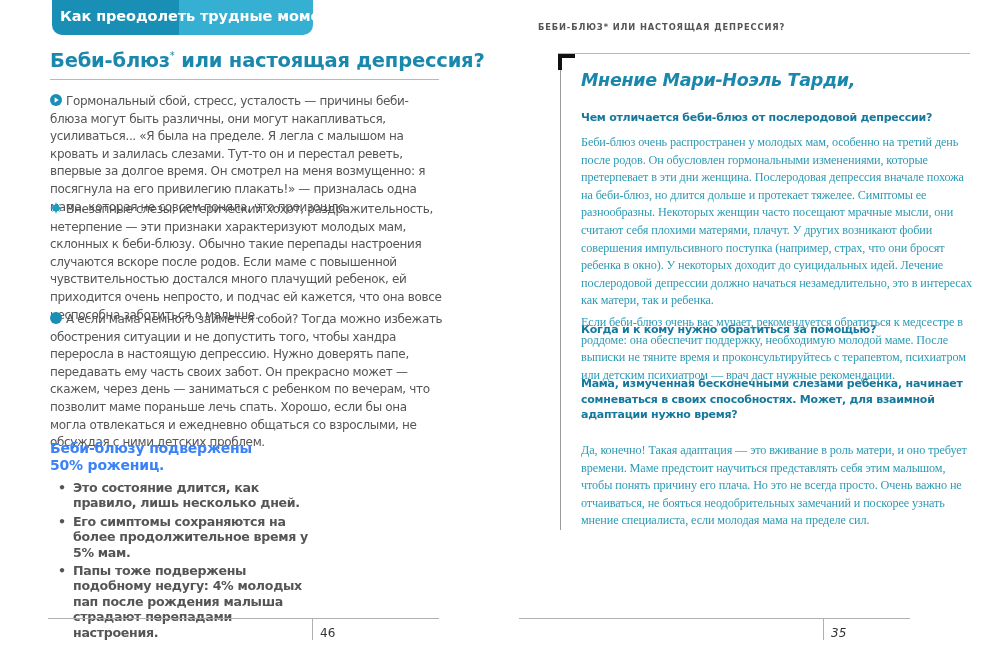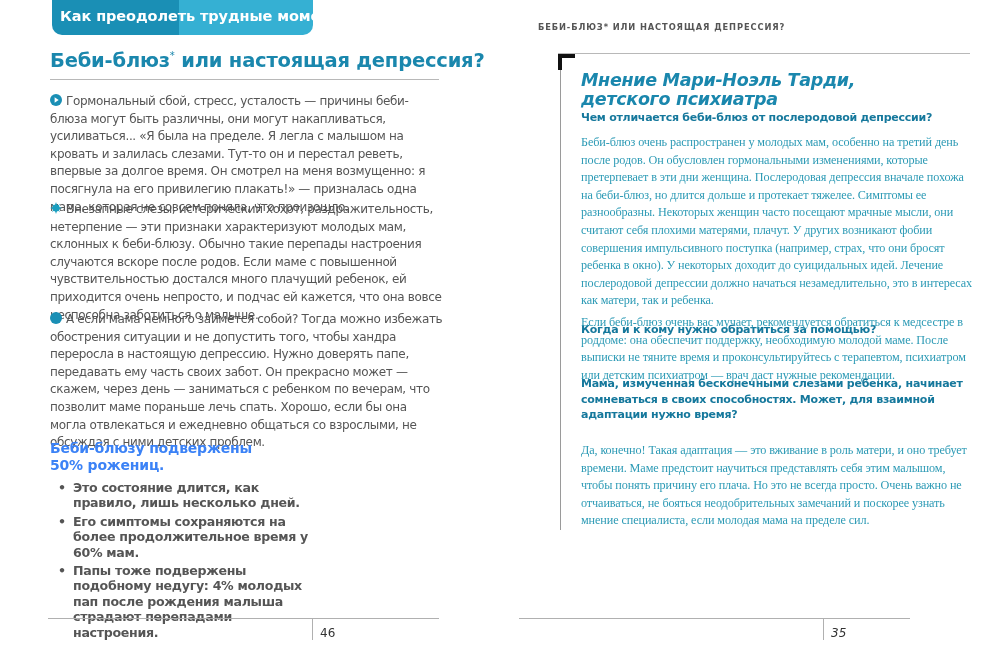--- a/index.html
+++ b/index.html
@@ -138,41 +138,40 @@
         </svg>
     </span><span>А если мама немного займется собой? Тогда можно избежать обострения ситуации и не допустить того, чтобы хандра переросла в настоящую депрессию. Нужно доверять папе, передавать ему часть своих забот. Он прекрасно может — скажем, через день — заниматься с ребенком по вечерам, что позволит маме пораньше лечь спать. Хорошо, если бы она могла отвлекаться и ежедневно общаться со взрослыми, не обсуждая с ними детских проблем.</span>
   </p>
 
   <div class="stat-title">
     <div>Беби-блюзу подвержены</div>
     <div>50% рожениц.</div>
   </div>
   <ul class="stat-list">
     <li><span class="bullet">•</span><span>Это состояние длится, как правило, лишь несколько дней.</span></li>
-    <li><span class="bullet">•</span><span>Его симптомы сохраняются на более продолжительное время у 60% мам.</span></li>
+    <li><span class="bullet">•</span><span>Его симптомы сохраняются на более продолжительное время у 5% мам.</span></li>
     <li><span class="bullet">•</span><span>Папы тоже подвержены подобному недугу: 4% молодых пап после рождения малыша страдают перепадами настроения.</span></li>
   </ul>
 
 
   <div class="footer-rule" style="left:48px; top:618px; width:391px;"></div>
   <div class="footer-sep" style="left:312px; top:618px; height:22px;"></div>
   <span class="page-num" style="left:320px; top:626px;">46</span>
 </div>
 
 <div class="page page-right">
   <div class="running-head">БЕБИ-БЛЮЗ* ИЛИ НАСТОЯЩАЯ ДЕПРЕССИЯ?</div>
 
   <div class="box-top-rule"></div>
   <div class="box-left-rule"></div>
   <div class="corner-mark-h"></div>
   <div class="corner-mark-v"></div>
 
   <div class="expert-title">
     <div>Мнение Мари-Ноэль Тарди,</div>
-    <div>детского психиатра</div>
   </div>
 
   <p class="qa-q q1">Чем отличается беби-блюз от послеродовой депрессии?</p>
   <p class="qa-a a1">Беби-блюз очень распространен у молодых мам, особенно на третий день после родов. Он обусловлен гормональными изменениями, которые претерпевает в эти дни женщина. Послеродовая депрессия вначале похожа на беби-блюз, но длится дольше и протекает тяжелее. Симптомы ее разнообразны. Некоторых женщин часто посещают мрачные мысли, они считают себя плохими матерями, плачут. У других возникают фобии совершения импульсивного поступка (например, страх, что они бросят ребенка в окно). У некоторых доходит до суицидальных идей. Лечение послеродовой депрессии должно начаться незамедлительно, это в интересах как матери, так и ребенка.</p>
 
   <p class="qa-q q2">Когда и к кому нужно обратиться за помощью?</p>
   <p class="qa-a a2">Если беби-блюз очень вас мучает, рекомендуется обратиться к медсестре в роддоме: она обеспечит поддержку, необходимую молодой маме. После выписки не тяните время и проконсультируйтесь с терапевтом, психиатром или детским психиатром — врач даст нужные рекомендации.</p>
 
   <p class="qa-q q3">Мама, измученная бесконечными слезами ребенка, начинает сомневаться в своих способностях. Может, для взаимной адаптации нужно время?</p>
   <p class="qa-a a3">Да, конечно! Такая адаптация — это вживание в роль матери, и оно требует времени. Маме предстоит научиться представлять себя этим малышом, чтобы понять причину его плача. Но это не всегда просто. Очень важно не отчаиваться, не бояться неодобрительных замечаний и поскорее узнать мнение специалиста, если молодая мама на пределе сил.</p>

